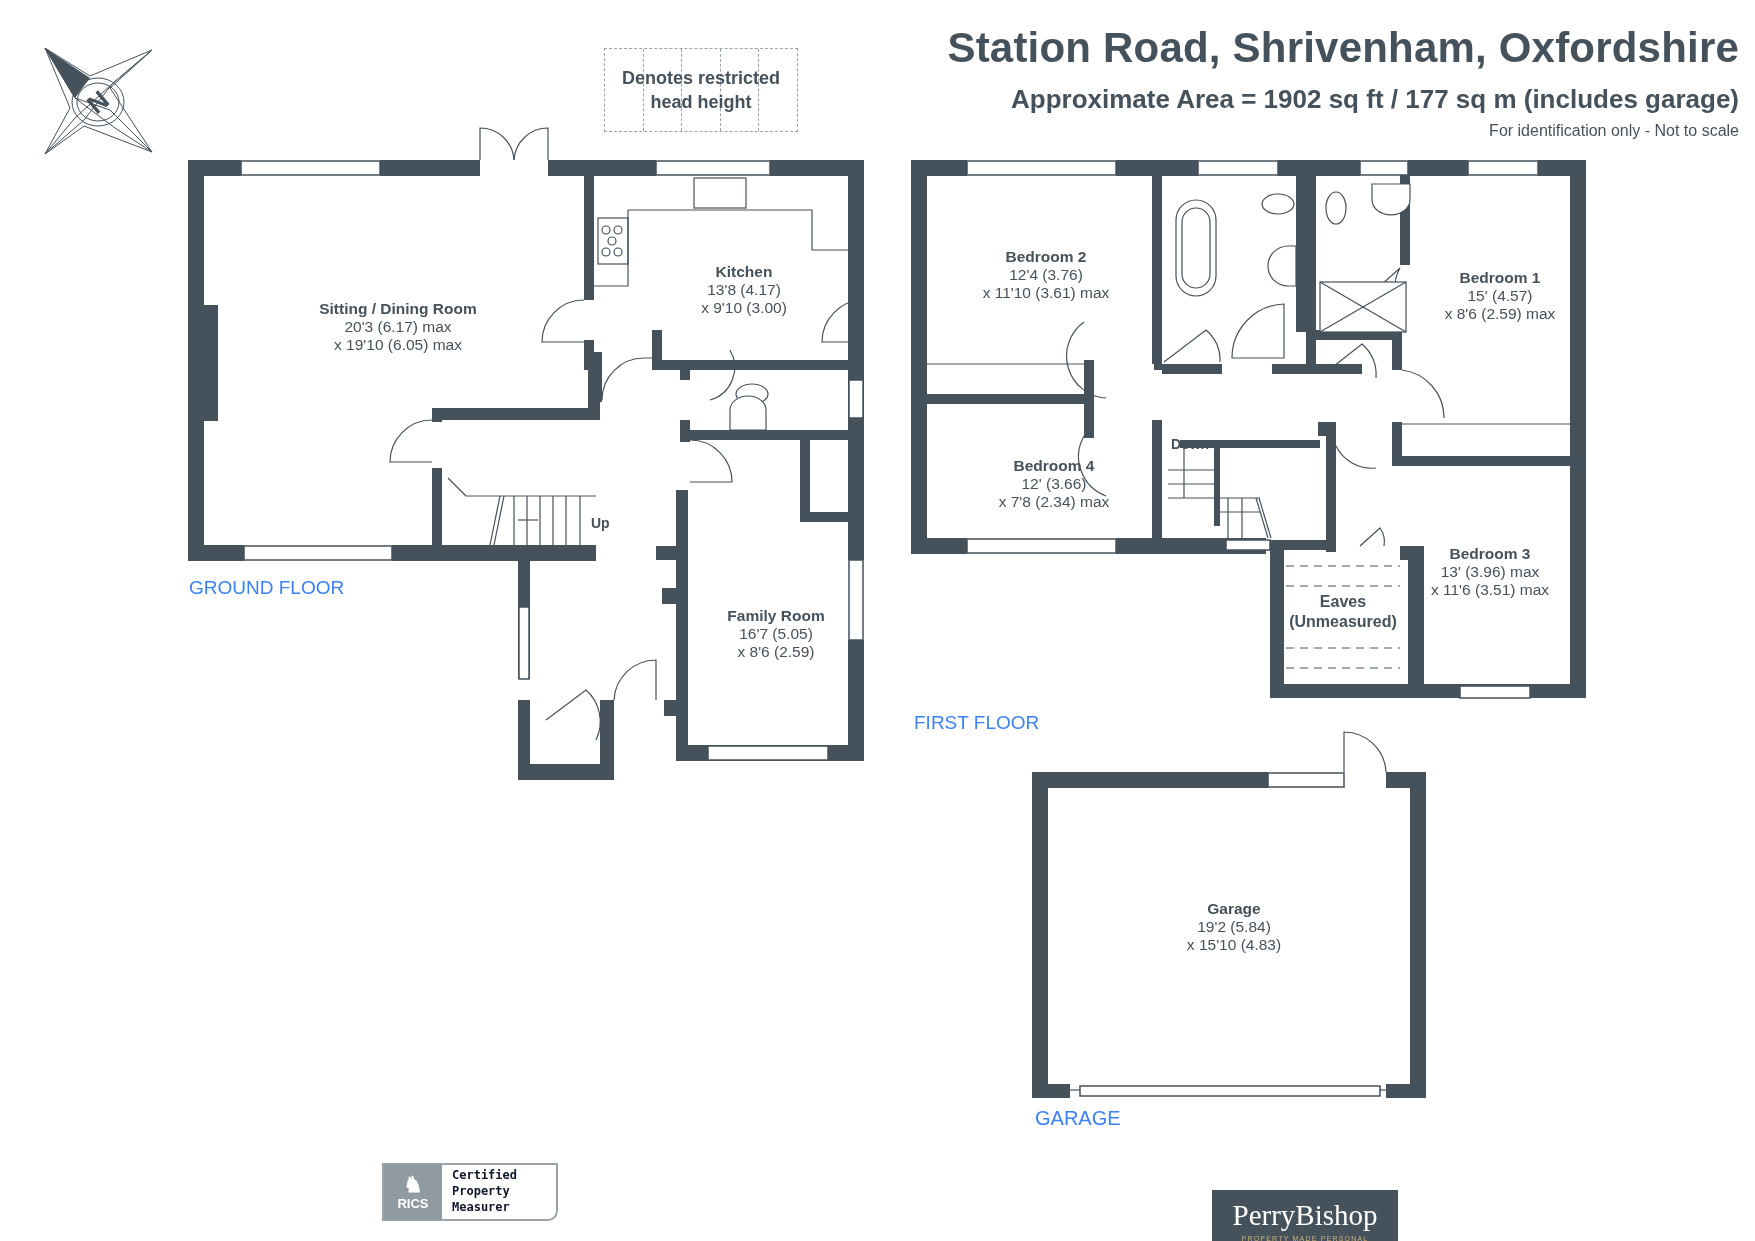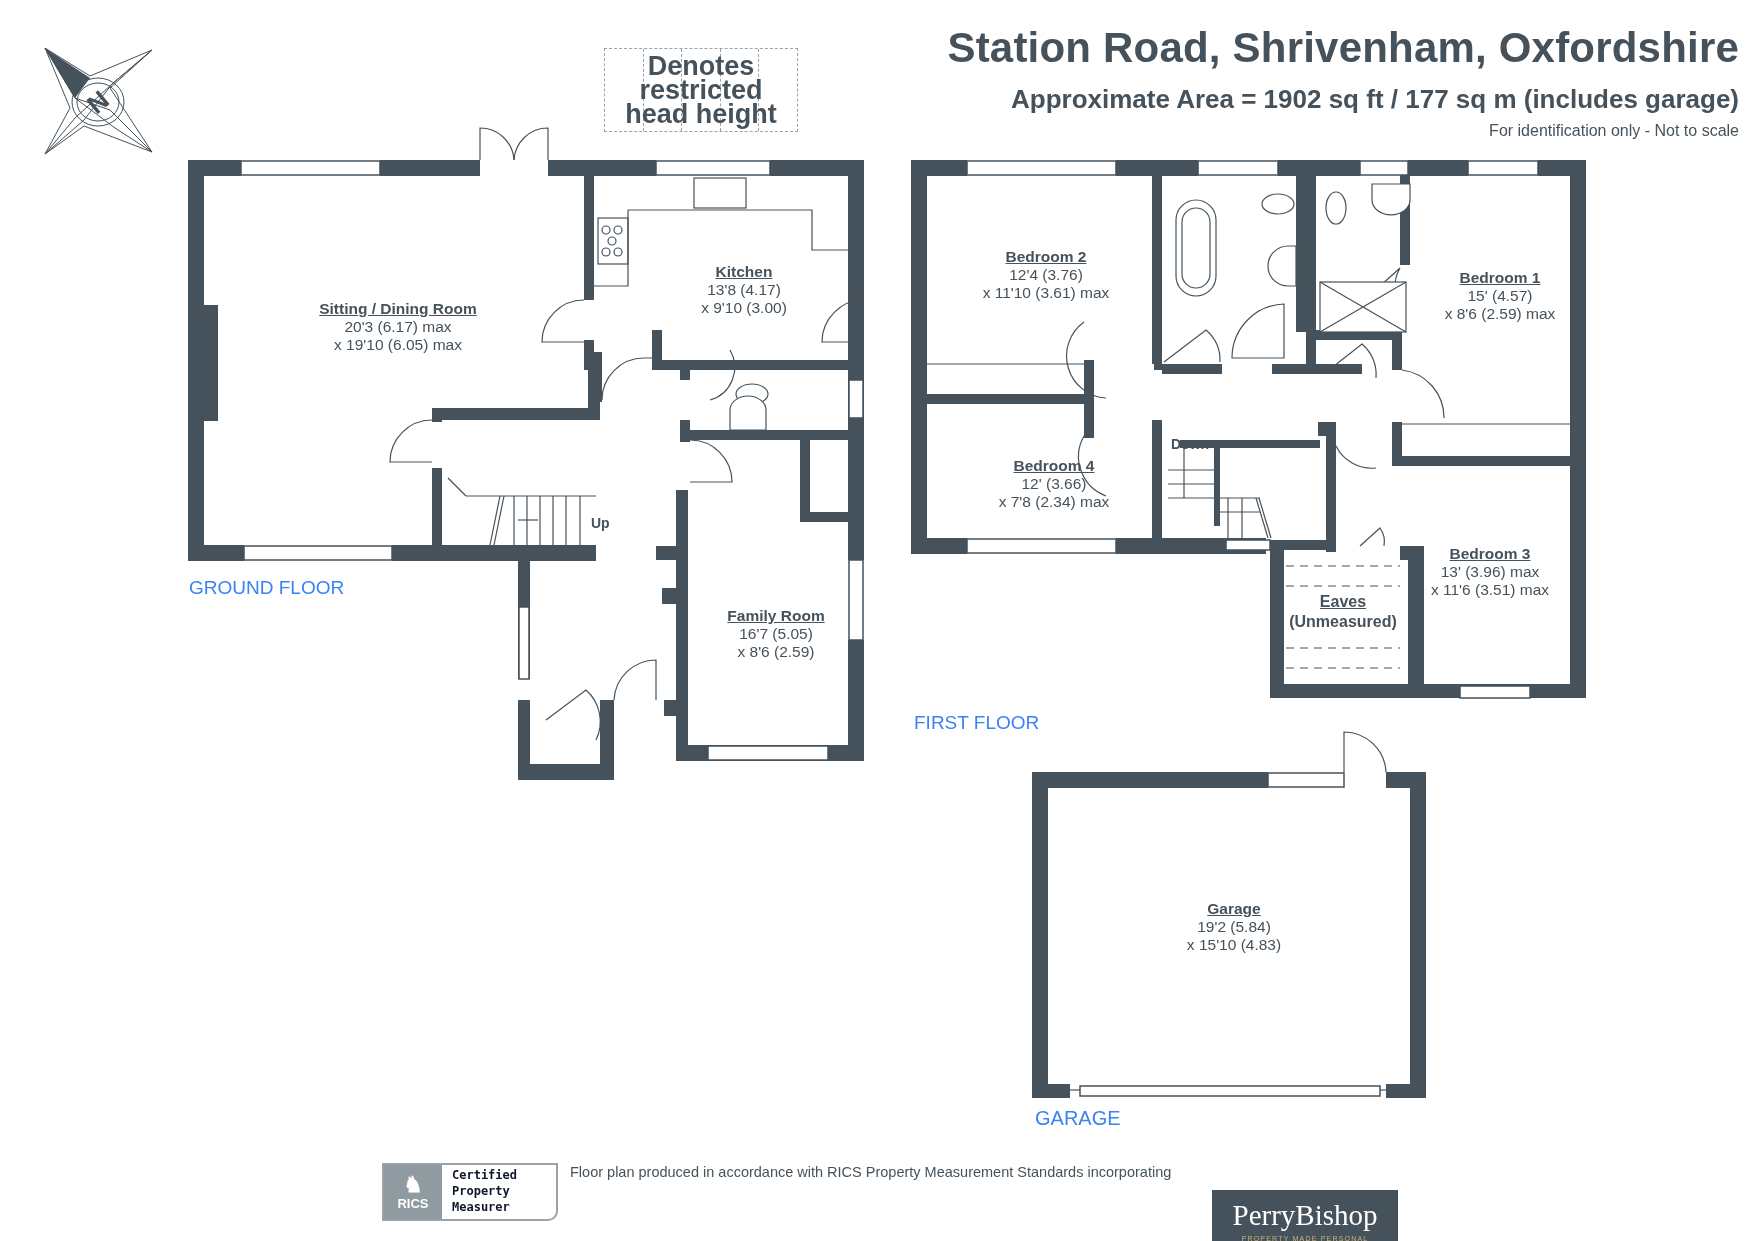--- a/index.html
+++ b/index.html
@@ -1,28 +1,28 @@
 <!DOCTYPE html>
 <html><head>
 <meta charset="utf-8">
 <style>
   html,body{margin:0;padding:0;background:#ffffff;}
   body{width:1755px;height:1241px;position:relative;overflow:hidden;font-family:"Liberation Sans",sans-serif;color:#46525b;}
   .abs{position:absolute;}
   .title{right:16px;top:24px;font-size:42px;font-weight:bold;color:#46525b;letter-spacing:0.2px;text-align:right;}
   .subtitle{right:16px;top:84px;font-size:26px;color:#46525b;text-align:right;font-weight:bold;}
   .note{right:16px;top:122px;font-size:16px;color:#46525b;text-align:right;}
-  .restricted{left:604px;top:48px;width:194px;height:84px;border:1.5px dashed #9aa3aa;display:flex;align-items:center;justify-content:center;text-align:center;font-weight:bold;font-size:27px;line-height:24px;color:#46525b;box-sizing:border-box;}
+  .restricted{left:604px;top:48px;width:194px;height:84px;border:1.5px dashed #9aa3aa;display:flex;align-items:center;justify-content:center;text-align:center;font-weight:bold;font-size:18px;line-height:24px;color:#46525b;box-sizing:border-box;}
   .restricted .cols{position:absolute;inset:0;display:flex;}
   .restricted .cols span{flex:1;border-right:1.5px dashed #9aa3aa;}
   .restricted .cols span:last-child{border-right:none;}
   .restricted .txt{position:relative;background:transparent;}
   .floor-label{font-size:19px;font-weight:normal;color:#3b82f6;}
   .room{position:absolute;text-align:center;color:#46525b;font-size:15.5px;line-height:18px;transform:translateX(-50%);white-space:nowrap;}
-  .room .name{font-weight:bold;text-decoration:underline;}
+  .room .name{font-weight:bold;}
   .stair-label{font-size:14px;font-weight:bold;}
   svg.plan{position:absolute;left:0;top:0;}
   .footer-text{left:570px;top:1163px;font-size:14.5px;line-height:18px;color:#46525b;}
   .footer-text .ref{color:#8a9399;}
   .rics{left:382px;top:1163px;width:176px;height:58px;display:flex;border:2px solid #9aa3aa;border-radius:0 0 10px 0;box-sizing:border-box;}
   .rics .lion{width:58px;background:#8f9aa1;color:#fff;display:flex;flex-direction:column;align-items:center;justify-content:center;font-size:13px;font-weight:bold;}
   .rics .lion .glyph{font-size:22px;line-height:22px;}
   .rics .cert{flex:1;padding:2px 8px;font-family:"DejaVu Sans Mono",monospace;font-size:12px;line-height:16px;color:#0f172a;font-weight:bold;border-left:2px solid #fff;}
   .brand{left:1212px;top:1190px;width:186px;height:61px;background:#46525b;color:#fff;display:flex;flex-direction:column;align-items:center;justify-content:center;}
   .brand .name{font-family:"Liberation Serif",serif;font-size:29px;line-height:32px;}
@@ -322,18 +322,17 @@
     <span class="glyph">♞</span>
     <span>RICS</span>
   </div>
   <div class="cert">
     <div>Certified</div>
     <div>Property</div>
     <div>Measurer</div>
   </div>
 </div>
 <div class="abs footer-text">
-  <div>Floor plan produced in accordance with RICS Property Measurement Standards incorporating</div>
 </div>
 <div class="abs brand">
   <div class="name">PerryBishop</div>
   <div class="tag">PROPERTY MADE PERSONAL</div>
 </div>
 
 </body></html>

